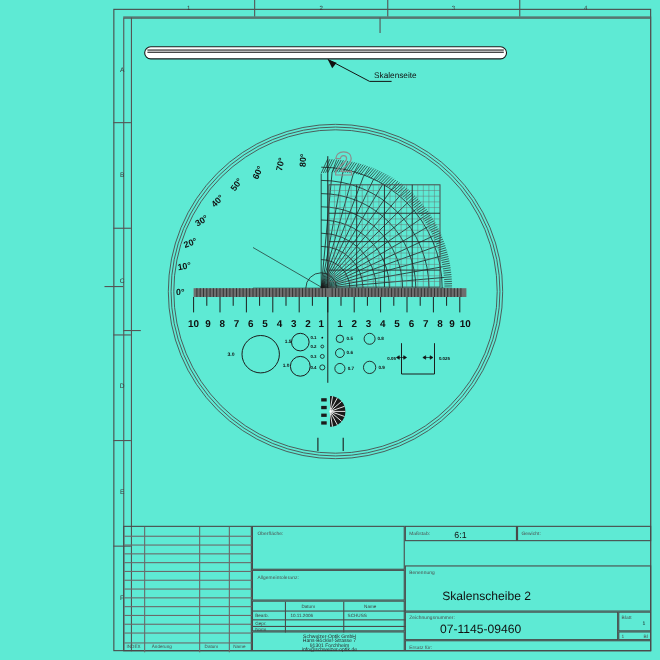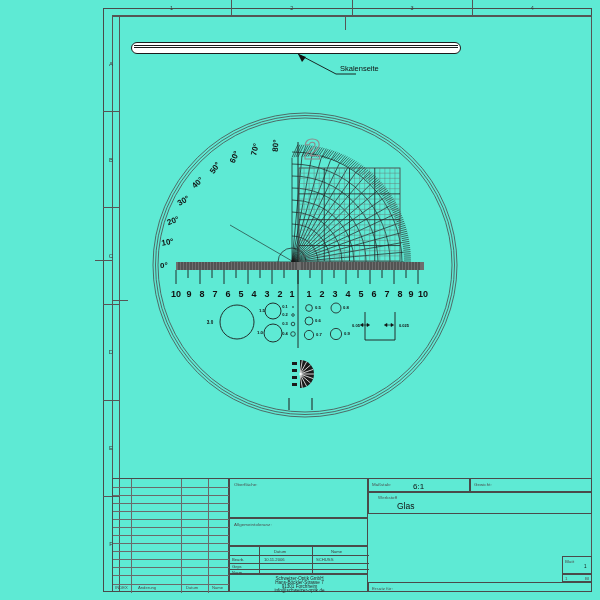--- a/index.html
+++ b/index.html
@@ -613,26 +613,30 @@
 
     <div class="box" style="left:256px; top:0; width:102px; height:14px;">
       <div class="lbl" style="left:3px; top:3px;">Maßstab:</div>
       <div class="val" style="left:44px; top:2.5px; font-size:8px;">6:1</div>
     </div>
 
     <div class="box" style="left:358px; top:0; width:122px; height:14px;">
       <div class="lbl" style="left:3px; top:3px;">Gewicht:</div>
     </div>
 
-    <div class="box" style="left:256px; top:14px; width:224px; height:22px;">
-      <div class="lbl" style="left:9px; top:2px;">Werkstoff</div>
-      <div class="val" style="left:28px; top:8px; font-size:8.5px;">Glas</div>
-    </div>
-
-
+
+    <div class="box" style="left:256px; top:36px; width:224px; height:42px;">
+      <div class="lbl" style="left:3px; top:3px;">Benennung</div>
+      <div class="val" style="left:33px; top:21px; font-size:11px;">Skalenscheibe 2</div>
+    </div>
+
+    <div class="box" style="left:256px; top:78px; width:194px; height:26px;">
+      <div class="lbl" style="left:3px; top:2px;">Zeichnungsnummer:</div>
+      <div class="val" style="left:31px; top:9px; font-size:11px;">07-1145-09460</div>
+    </div>
 
     <div class="box" style="left:450px; top:78px; width:30px; height:18px;">
       <div class="lbl" style="left:2px; top:1.5px;">Blatt</div>
       <div class="val" style="left:21px; top:7px; font-size:4.6px;">1</div>
     </div>
     <div class="box" style="left:450px; top:96px; width:30px; height:8px;">
       <div class="lbl" style="left:2px; top:1px;">1</div>
       <div class="lbl" style="left:22px; top:1px;">Bl</div>
     </div>
 

